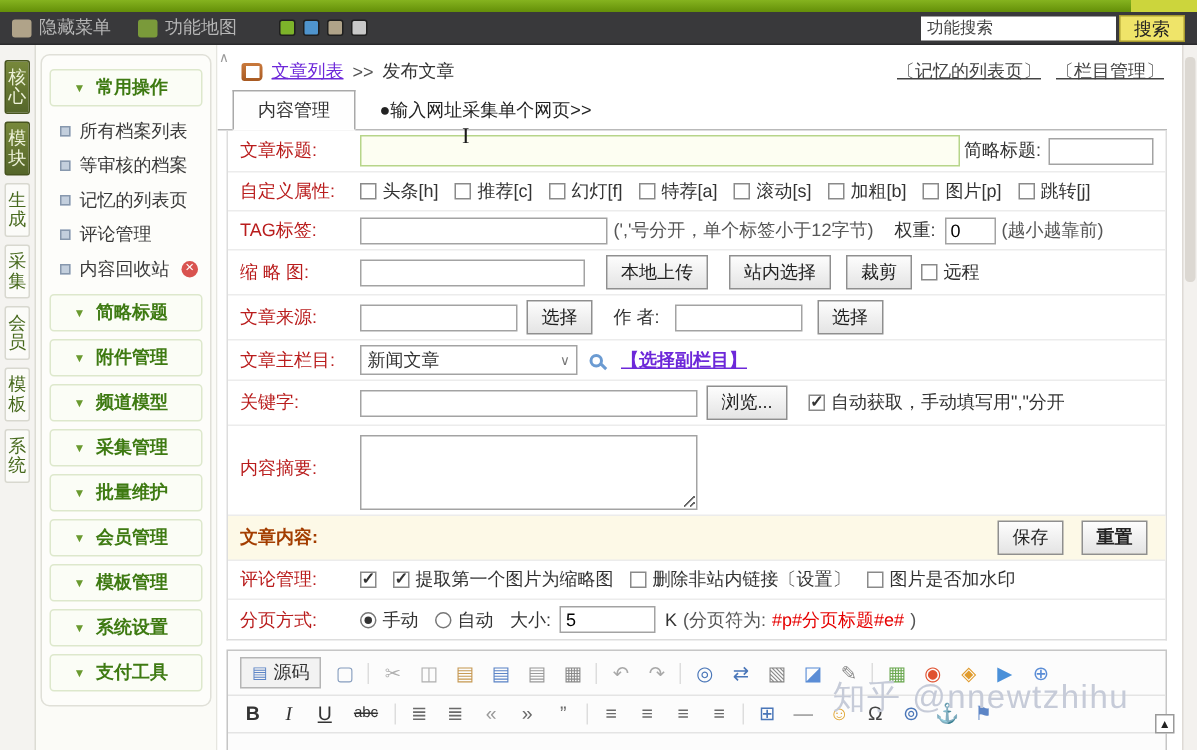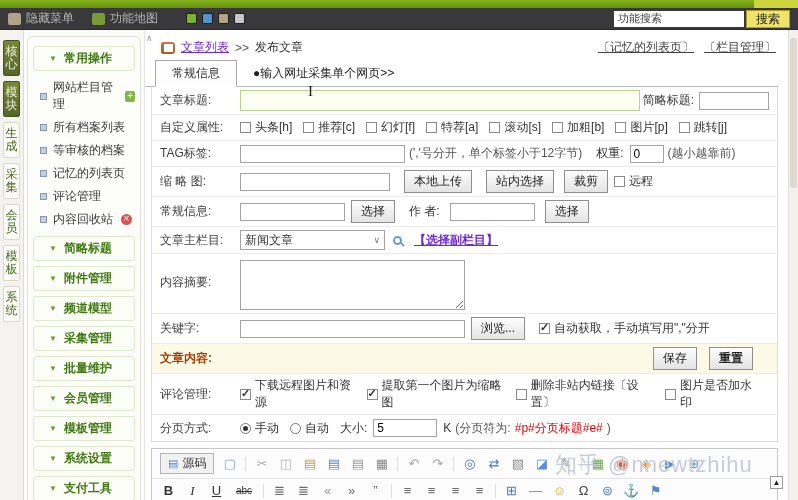--- a/index.html
+++ b/index.html
@@ -45,21 +45,21 @@
   .crumb-sep { color:#555; }
   .top-links { margin-left:auto; display:flex; gap:10px; }
   .top-link { color:#444; text-decoration:underline; cursor:pointer; }
 
   .tabrow { display:flex; align-items:flex-end; gap:16px; padding-left:10px; border-bottom:1px solid #b9b9b9; height:26px; margin-right:10px; }
   .tab-active { border:1px solid #a9a9a9; border-bottom:1px solid #fff; background:#fefefe; padding:4px 16px; margin-bottom:-1px; cursor:pointer; }
   .tab-plain { padding:4px 0; color:#222; cursor:pointer; }
 
   .form { border:1px solid #ddd; border-top:0; margin:0 10px 0 6px; }
   .frow { display:flex; align-items:center; border-bottom:1px solid #ececec; padding:3px 8px; min-height:26px; }
-  .flabel { width:80px; flex-shrink:0; color:#404040; }
+  .flabel { width:80px; flex-shrink:0; color:#b91c1c; }
   .inp { border:1px solid #a3a3a3; height:18px; font-size:12px; padding:0 3px; background:#fff; font-family:"Liberation Sans",sans-serif; }
   .title-inp { width:400px; height:21px; background:#fdfef2; border:1px solid #b7d58a; }
   .short-group { margin-left:auto; display:flex; align-items:center; gap:5px; }
   .short-inp { width:70px; }
   .tag-inp { width:165px; }
   .weight-inp { width:34px; }
   .thumb-inp { width:150px; }
   .src-inp { width:105px; }
   .author-inp { width:85px; }
   .kw-inp { width:225px; }
@@ -73,21 +73,21 @@
   .radio { width:11px; height:11px; border:1px solid #777; border-radius:50%; background:#fff; position:relative; display:inline-block; }
   .radio.on::after { content:""; position:absolute; left:2px; top:2px; width:5px; height:5px; border-radius:50%; background:#333; }
   .select { width:145px; height:20px; border:1px solid #a3a3a3; background:#fff; display:flex; align-items:center; justify-content:space-between; padding:0 4px; cursor:pointer; }
   .select .v-arrow { color:#777; font-size:9px; }
   .magnifier { width:9px; height:9px; border:2px solid #6b9bd2; border-radius:50%; position:relative; margin:0 6px 0 8px; display:inline-block; }
   .magnifier::after { content:""; position:absolute; width:6px; height:2px; background:#6b9bd2; right:-5px; bottom:-2px; transform:rotate(45deg); }
   .sub-cat { font-weight:bold; text-decoration:underline; cursor:pointer; color:#6d28d9; }
   .summary-ta { width:225px; height:50px; border:1px solid #a3a3a3; font-size:12px; font-family:"Liberation Sans",sans-serif; resize:both; }
   .content-bar { background:#fdf9e7; }
   .content-bar .flabel { color:#a33d00; font-weight:bold; width:auto; }
-  .bar-btns { margin-left:auto; display:flex; gap:12px; margin-right:16px; }
+  .bar-btns { margin-left:auto; display:flex; gap:12px; margin-right:4px; }
   .btn.reset { font-weight:bold; }
   .red { color:#e60000; }
 
   
   .editor { margin:6px 10px 0 6px; border:1px solid #c6c6c6; background:#fcfcfc; height:90px; overflow:hidden; }
   .erow { display:flex; align-items:center; gap:7px; padding:4px 8px; border-bottom:1px solid #e4e4e4; }
   .src-btn { display:flex; align-items:center; gap:4px; border:1px solid #b5b5b5; background:#f2f2f2; padding:1px 7px; cursor:pointer; }
   .src-btn .g { color:#5d85c6; font-size:11px; }
   .ticon { width:17px; text-align:center; font-size:13px; line-height:16px; cursor:pointer; display:inline-block; }
   .sep { width:1px; height:14px; background:#ddd; cursor:default; }
@@ -140,25 +140,20 @@
   </div>
 
   <div class="sidebar">
     <div class="menu-box">
       <div class="section-header">
         <span class="arr">▼</span>
         <span>常用操作</span>
       </div>
       <div>
 
-          <div class="menu-item">
-            <span class="bullet"></span>
-            <span>网站栏目管理</span>
-            <span class="trail badge-add">+</span>
-          </div>
 
           <div class="menu-item">
             <span class="bullet"></span>
             <span>所有档案列表</span>
             <span class="trail"></span>
           </div>
 
           <div class="menu-item">
             <span class="bullet"></span>
             <span>等审核的档案</span>
@@ -243,21 +238,21 @@
       <span class="crumb-link">文章列表</span>
       <span class="crumb-sep">&gt;&gt;</span>
       <span>发布文章</span>
       <span class="top-links">
         <span class="top-link">〔记忆的列表页〕</span>
           <span class="top-link">〔栏目管理〕</span>
       </span>
     </div>
 
     <div class="tabrow">
-      <span class="tab-active">常规信息</span>
+      <span class="tab-active">内容管理</span>
       <span class="tab-plain">●输入网址采集单个网页&gt;&gt;</span>
     </div>
 
     <div class="form">
 
       <div class="frow">
         <span class="flabel">文章标题:</span>
         <input class="inp title-inp" value="" style="">
         <span class="short-group">
           <span>简略标题:</span>
@@ -327,68 +322,67 @@
         <button class="btn gap14">本地上传</button>
         <button class="btn gap14">站内选择</button>
         <button class="btn gap10">裁剪</button>
         <span class="cbgroup gap6">
           <span class="cb"></span>
           <span>远程</span>
         </span>
       </div>
 
       <div class="frow">
-        <span class="flabel">常规信息:</span>
+        <span class="flabel">文章来源:</span>
         <input class="inp src-inp" value="" style="">
         <button class="btn gap6">选择</button>
         <span class="gap14">作 者:</span>
         <input class="inp author-inp gap10" value="" style="">
         <button class="btn gap10">选择</button>
       </div>
 
       <div class="frow">
         <span class="flabel">文章主栏目:</span>
         <span class="select">
           <span>新闻文章</span>
           <span class="v-arrow">∨</span>
         </span>
         <span class="magnifier"></span>
         <span class="sub-cat gap6">【选择副栏目】</span>
-      </div>
-
-      <div class="frow" style="min-height:58px;align-items:flex-start;padding-top:6px">
-        <span class="flabel" style="padding-top:14px">内容摘要:</span>
-        <textarea class="summary-ta" style=""></textarea>
       </div>
 
       <div class="frow">
         <span class="flabel">关键字:</span>
         <input class="inp kw-inp" value="" style="">
         <button class="btn gap6">浏览...</button>
         <span class="cbgroup gap14">
           <span class="cb on"></span>
           <span>自动获取，手动填写用","分开</span>
         </span>
       </div>
 
+      <div class="frow" style="min-height:58px;align-items:flex-start;padding-top:6px">
+        <span class="flabel" style="padding-top:14px">内容摘要:</span>
+        <textarea class="summary-ta" style=""></textarea>
+      </div>
+
       <div class="frow content-bar">
         <span class="flabel">文章内容:</span>
         <span class="bar-btns">
           <button class="btn save">保存</button>
           <button class="btn reset">重置</button>
         </span>
       </div>
 
       <div class="frow">
         <span class="flabel">评论管理:</span>
         <span style="display:flex">
 
             <span class="cbgroup">
               <span class="cb on"></span>
-              <span>下载远程图片和资源</span>
             </span>
 
             <span class="cbgroup">
               <span class="cb on"></span>
               <span>提取第一个图片为缩略图</span>
             </span>
 
             <span class="cbgroup">
               <span class="cb"></span>
               <span>删除非站内链接〔设置〕</span>

